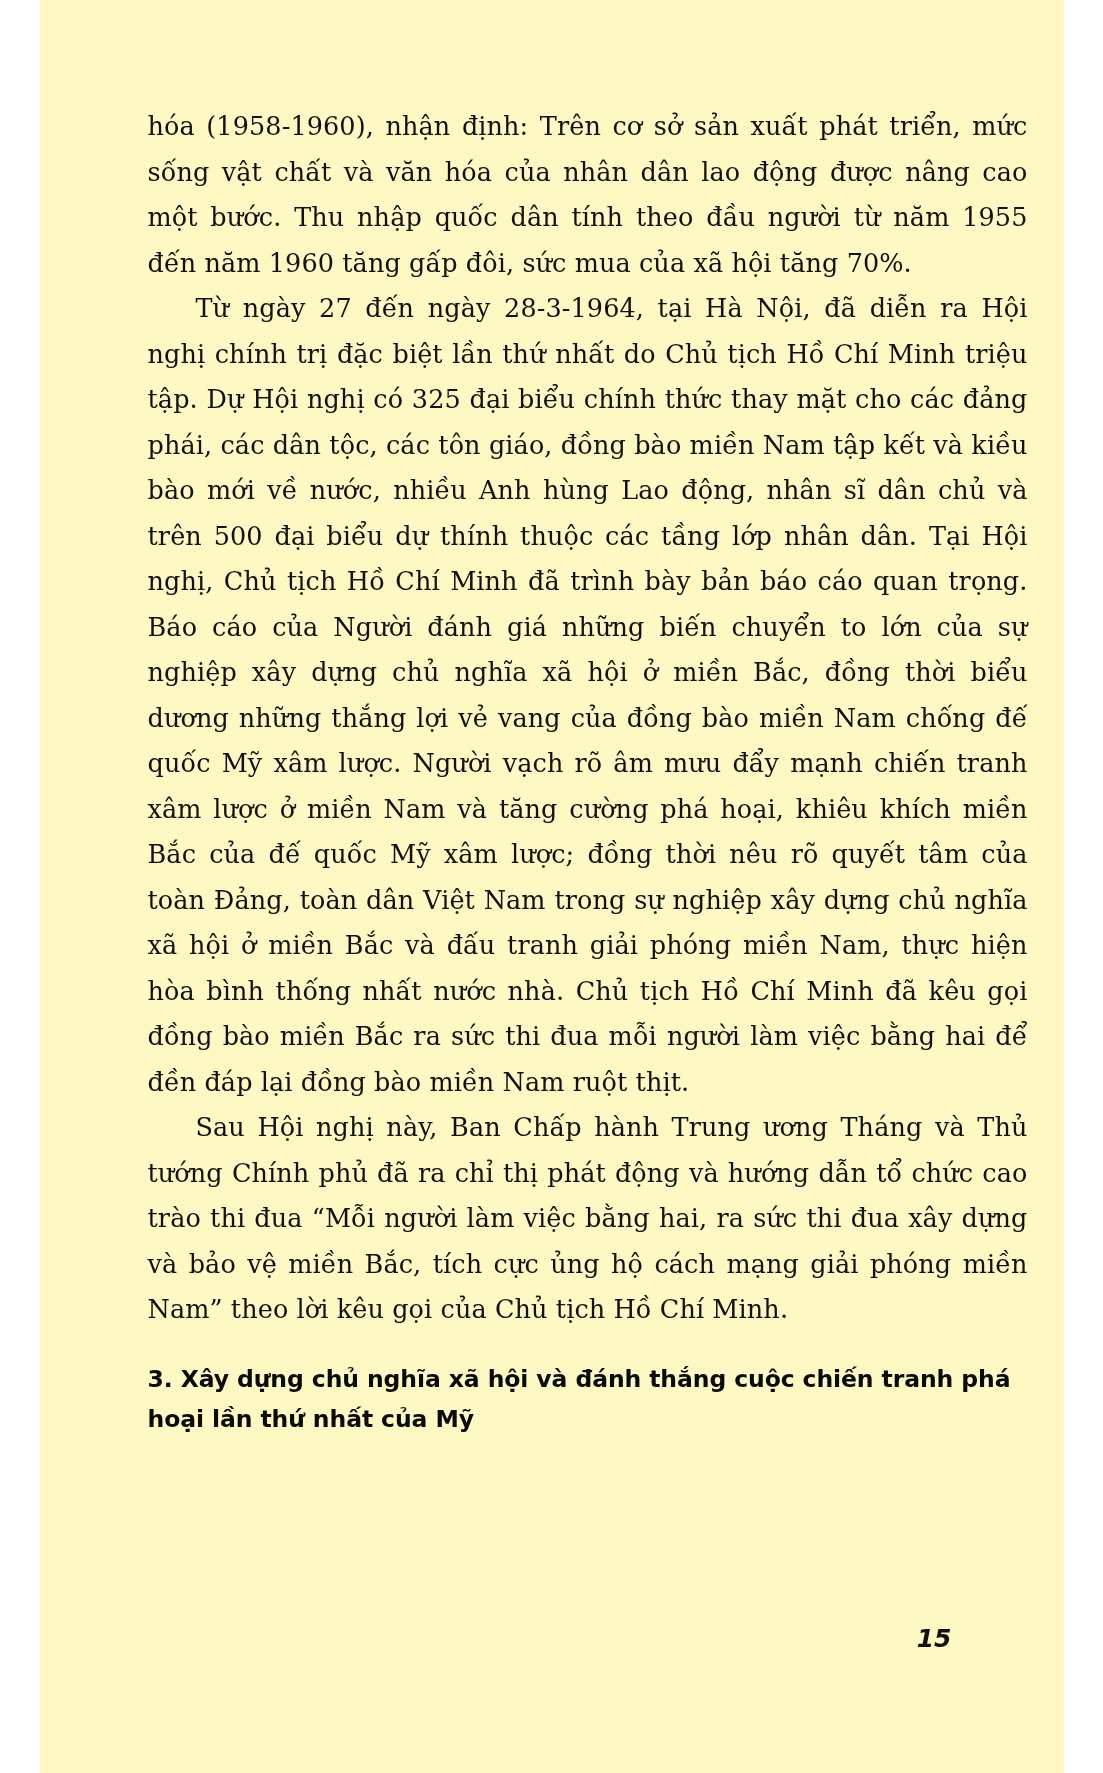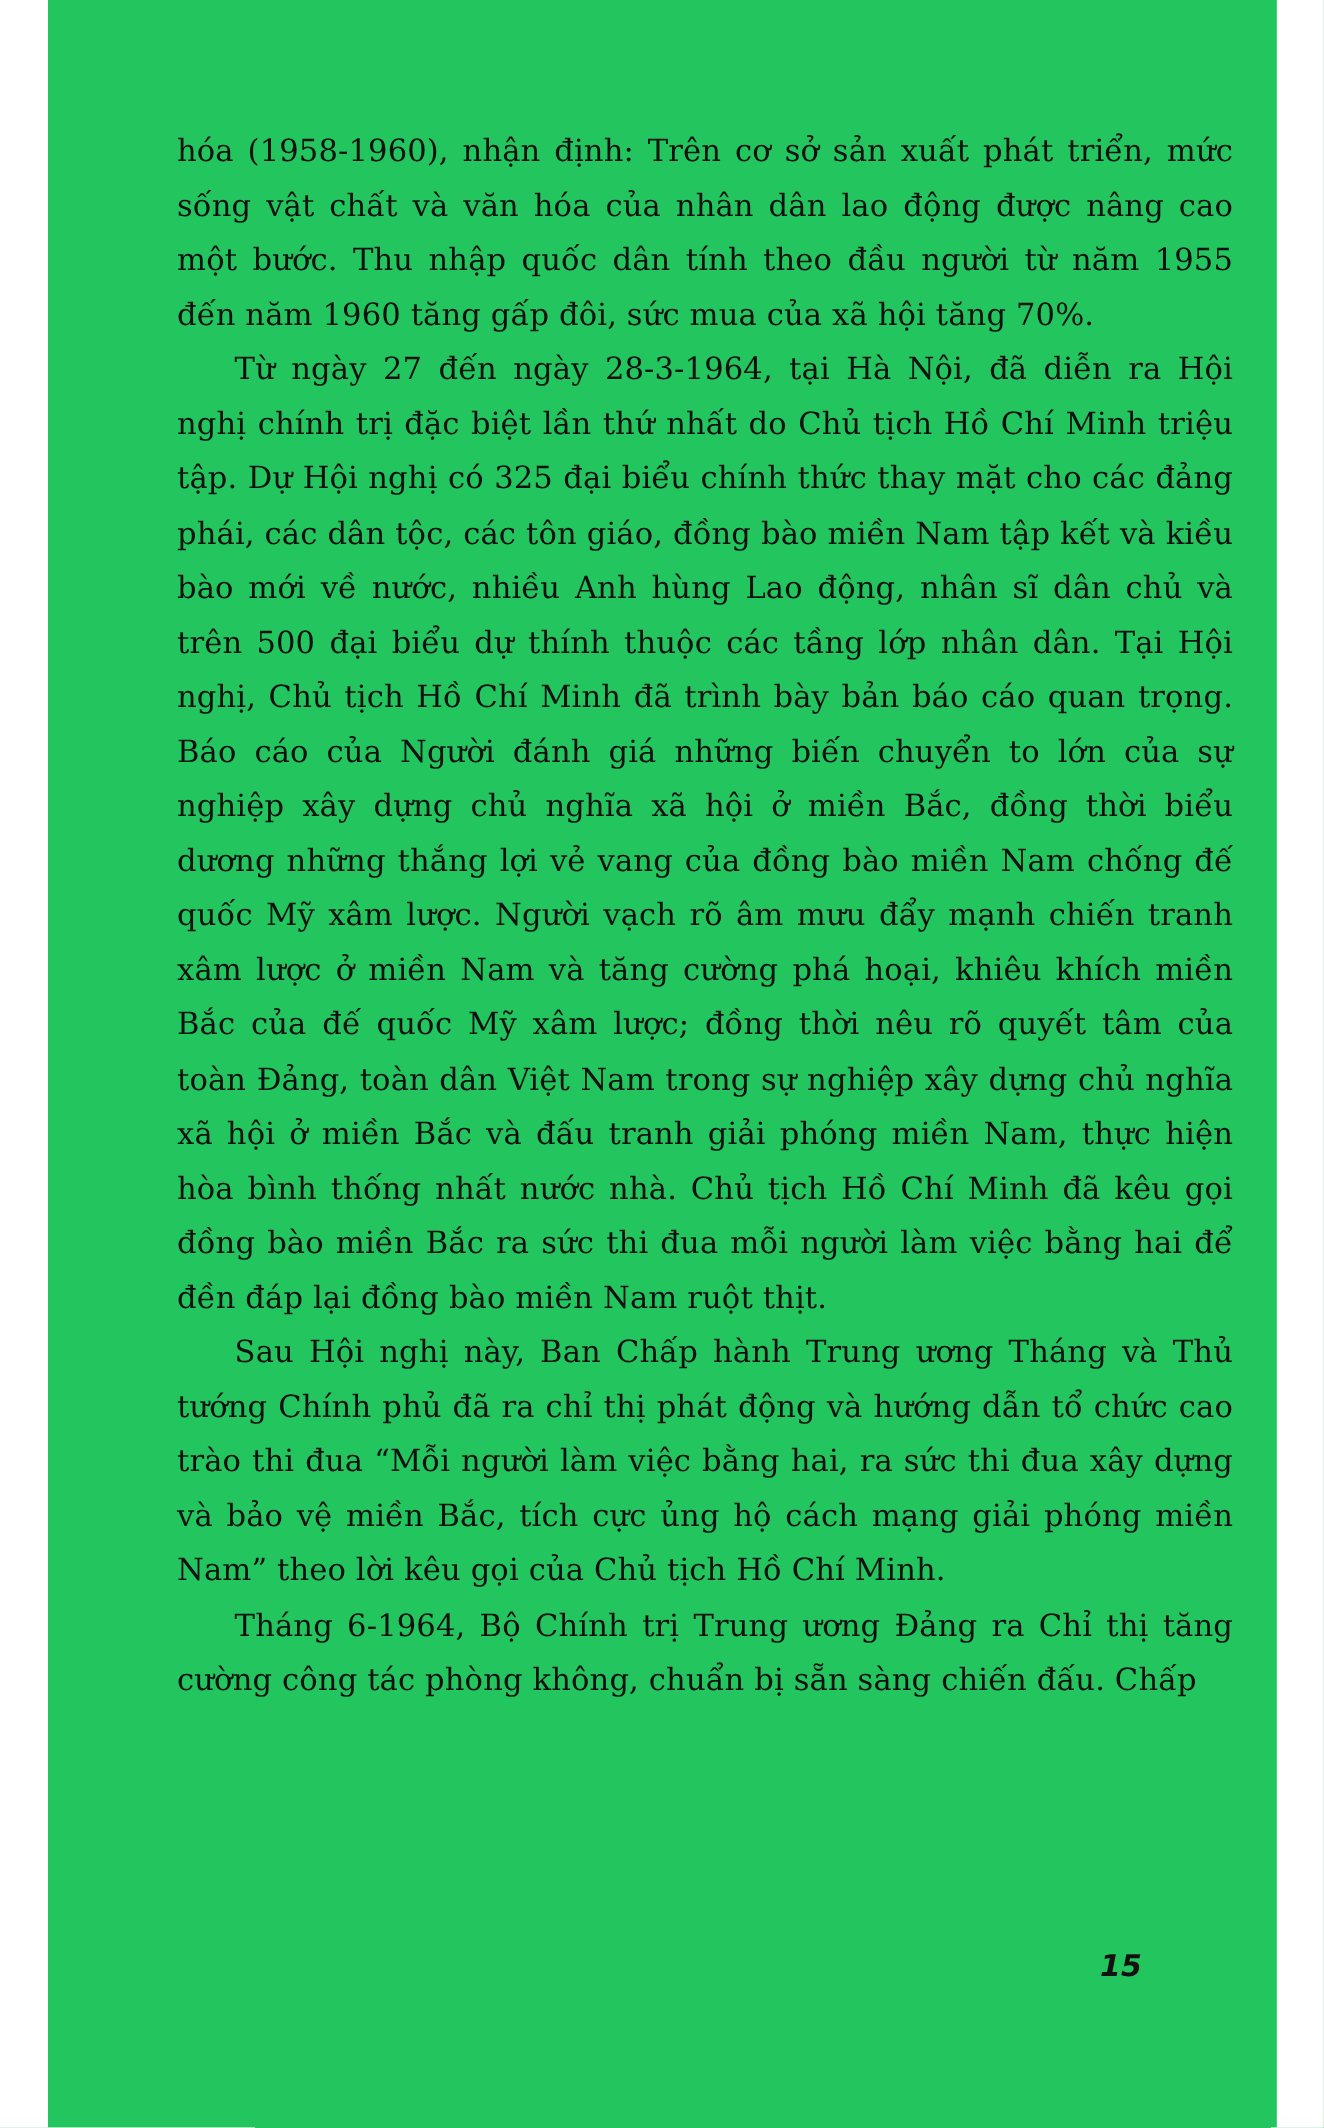--- a/index.html
+++ b/index.html
@@ -4,21 +4,21 @@
 <style>
   html, body {
     margin: 0;
     padding: 0;
     background: #ffffff;
   }
   .page {
     position: relative;
     width: 1024px;
     height: 1773px;
-    background: #22c55e;
+    background: #fef9c3;
     margin: 0 auto;
     box-sizing: border-box;
     font-family: "DejaVu Serif", serif;
     color: #0a0a0a;
     overflow: hidden;
   }
   .content {
     position: absolute;
     left: 108px;
     top: 104px;
@@ -66,19 +66,19 @@
 
 <div class="page">
   <div class="content">
 
     <p class="body-par">hóa (1958-1960), nhận định: Trên cơ sở sản xuất phát triển, mức sống vật chất và văn hóa của nhân dân lao động được nâng cao một bước. Thu nhập quốc dân tính theo đầu người từ năm 1955 đến năm 1960 tăng gấp đôi, sức mua của xã hội tăng 70%.</p>
 
     <p class="body-par indent">Từ ngày 27 đến ngày 28-3-1964, tại Hà Nội, đã diễn ra Hội nghị chính trị đặc biệt lần thứ nhất do Chủ tịch Hồ Chí Minh triệu tập. Dự Hội nghị có 325 đại biểu chính thức thay mặt cho các đảng phái, các dân tộc, các tôn giáo, đồng bào miền Nam tập kết và kiều bào mới về nước, nhiều Anh hùng Lao động, nhân sĩ dân chủ và trên 500 đại biểu dự thính thuộc các tầng lớp nhân dân. Tại Hội nghị, Chủ tịch Hồ Chí Minh đã trình bày bản báo cáo quan trọng. Báo cáo của Người đánh giá những biến chuyển to lớn của sự nghiệp xây dựng chủ nghĩa xã hội ở miền Bắc, đồng thời biểu dương những thắng lợi vẻ vang của đồng bào miền Nam chống đế quốc Mỹ xâm lược. Người vạch rõ âm mưu đẩy mạnh chiến tranh xâm lược ở miền Nam và tăng cường phá hoại, khiêu khích miền Bắc của đế quốc Mỹ xâm lược; đồng thời nêu rõ quyết tâm của toàn Đảng, toàn dân Việt Nam trong sự nghiệp xây dựng chủ nghĩa xã hội ở miền Bắc và đấu tranh giải phóng miền Nam, thực hiện hòa bình thống nhất nước nhà. Chủ tịch Hồ Chí Minh đã kêu gọi đồng bào miền Bắc ra sức thi đua mỗi người làm việc bằng hai để đền đáp lại đồng bào miền Nam ruột thịt.</p>
 
     <p class="body-par indent">Sau Hội nghị này, Ban Chấp hành Trung ương Tháng và Thủ tướng Chính phủ đã ra chỉ thị phát động và hướng dẫn tổ chức cao trào thi đua “Mỗi người làm việc bằng hai, ra sức thi đua xây dựng và bảo vệ miền Bắc, tích cực ủng hộ cách mạng giải phóng miền Nam” theo lời kêu gọi của Chủ tịch Hồ Chí Minh.</p>
 
+    <h2 class="section-heading">3. Xây dựng chủ nghĩa xã hội và đánh thắng cuộc chiến tranh phá hoại lần thứ nhất của Mỹ</h2>
 
-    <p class="body-par indent gap-before">Tháng 6-1964, Bộ Chính trị Trung ương Đảng ra Chỉ thị tăng cường công tác phòng không, chuẩn bị sẵn sàng chiến đấu. Chấp</p>
 
   </div>
 
   <div class="page-number">15</div>
 </div>
 
 </body></html>

